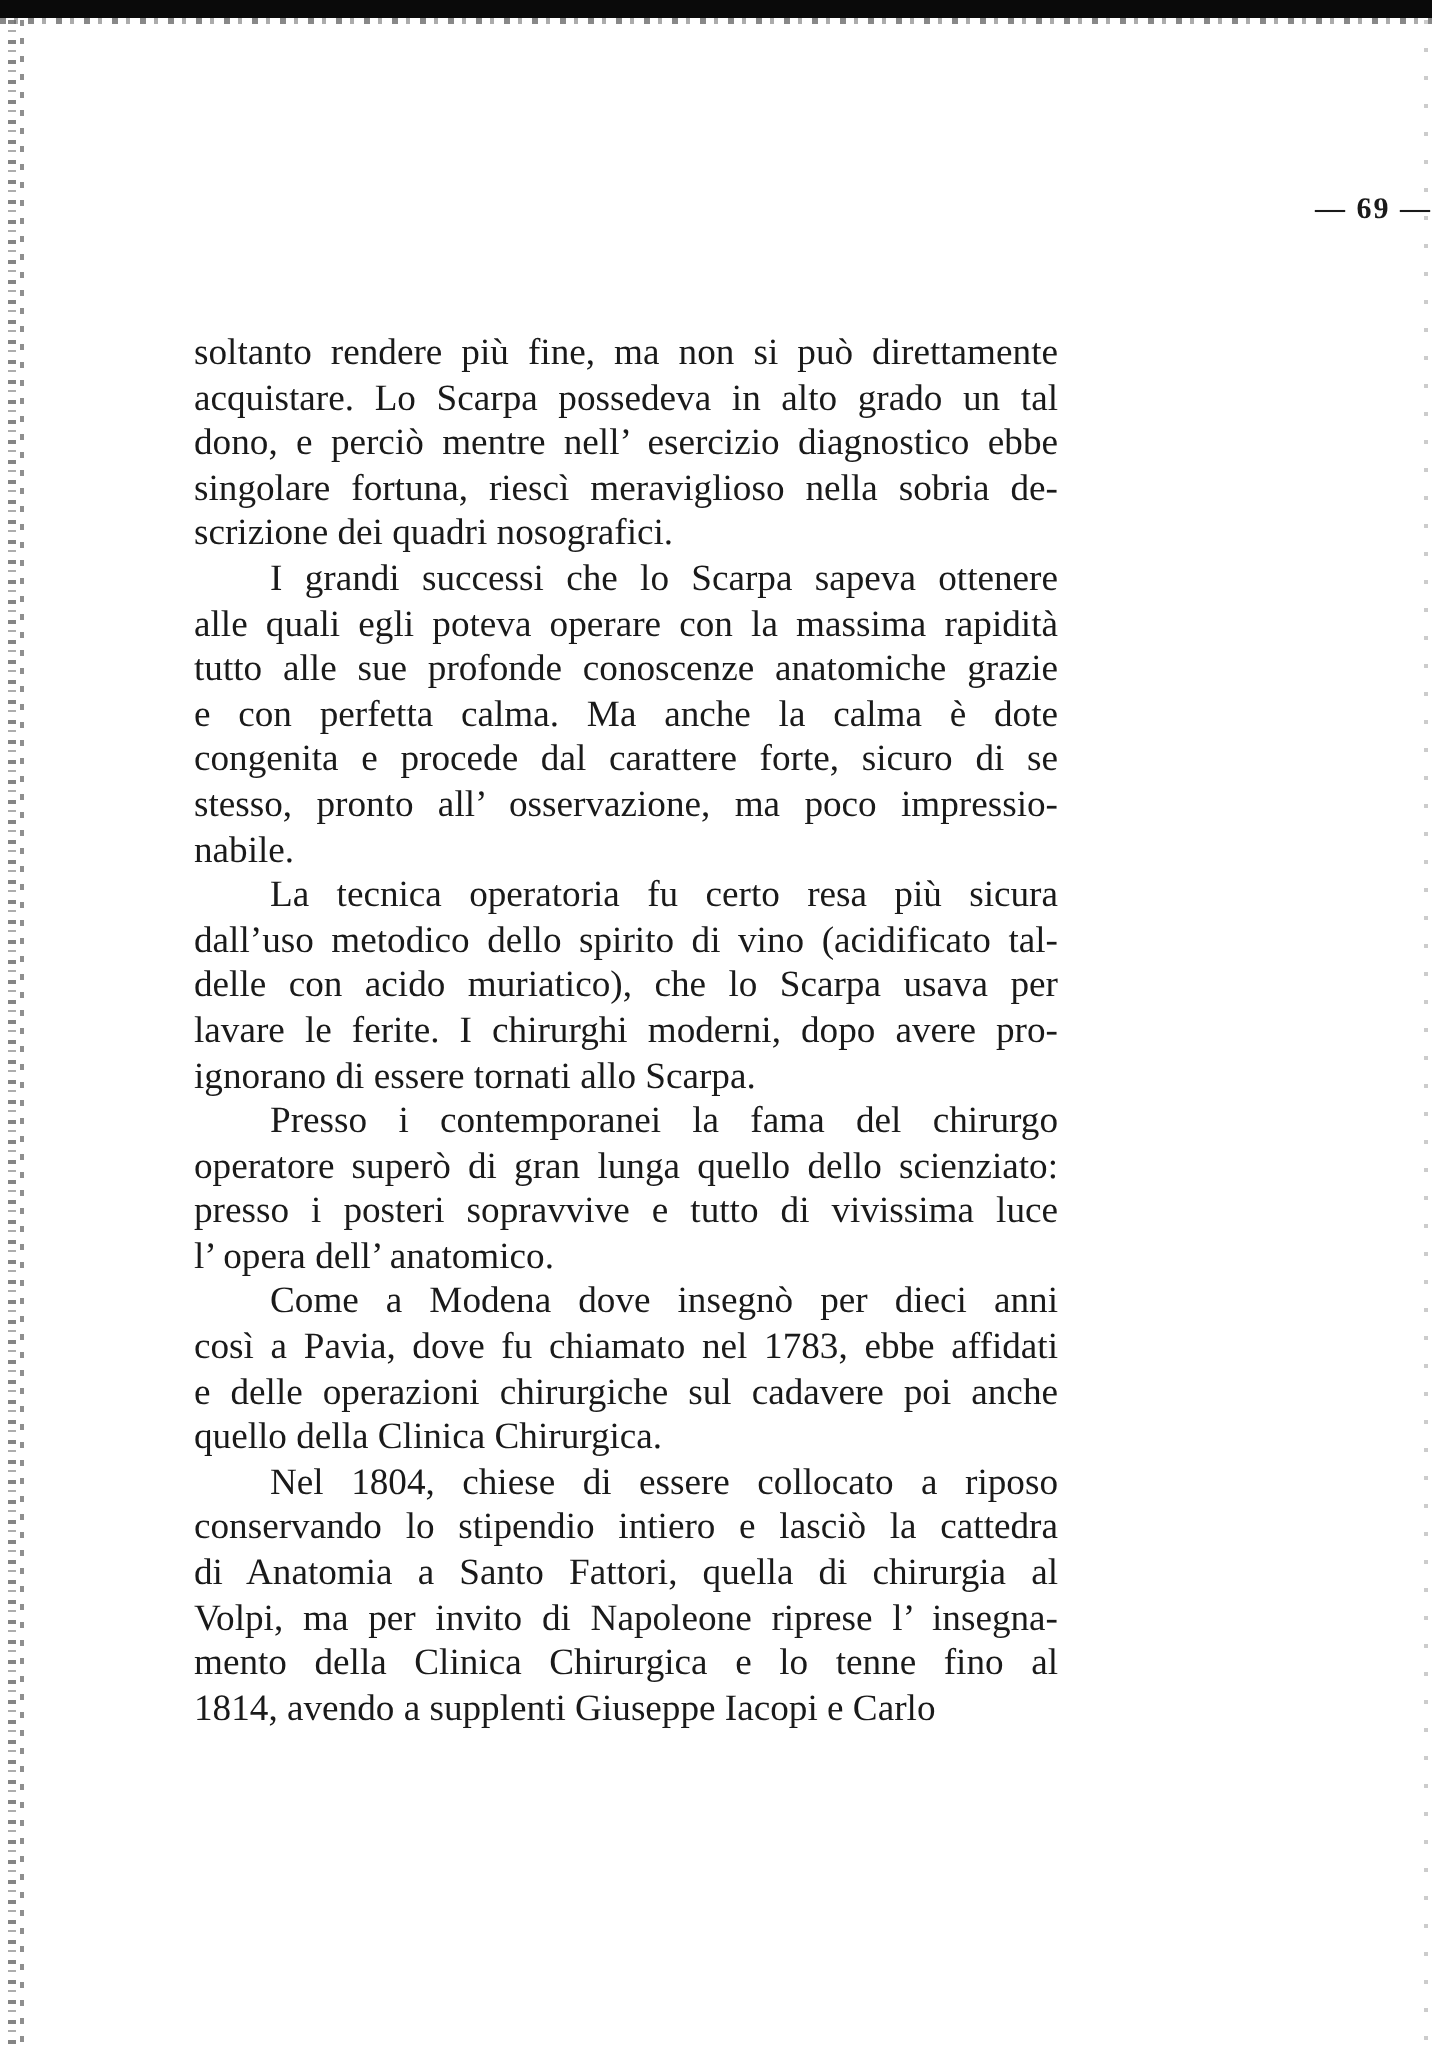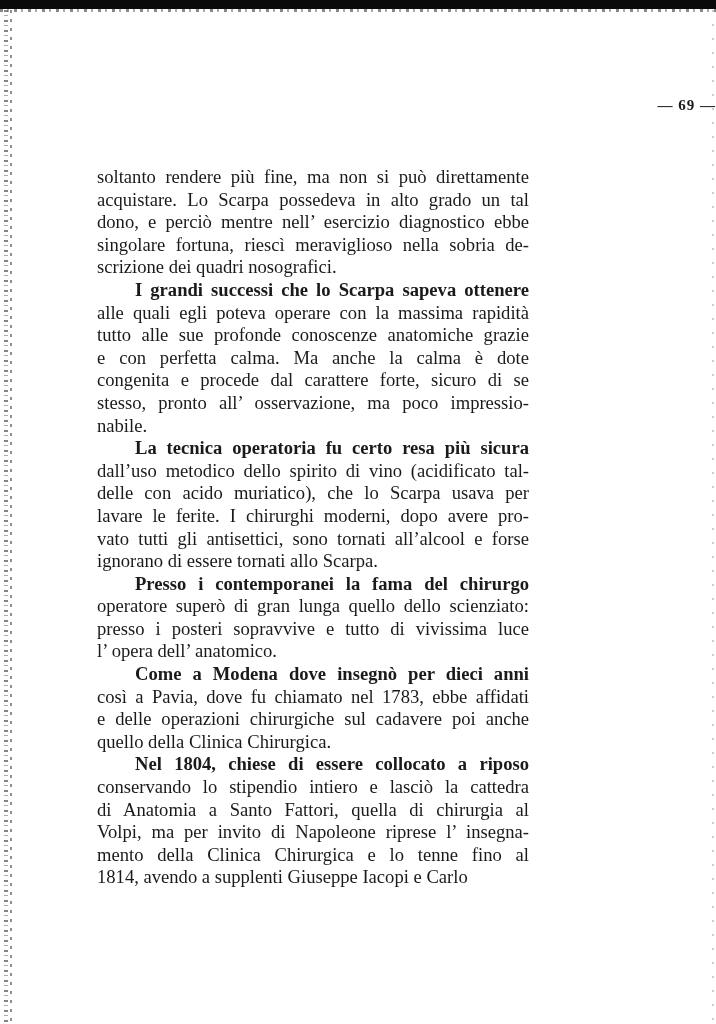--- a/index.html
+++ b/index.html
@@ -40,21 +40,21 @@
     .text-block {
       position: absolute; left: 97px; top: 130px; width: 432px;
       font-size: 18.6px; line-height: 22.6px; margin-top: 36px;
     }
     .line {
       display: block; white-space: nowrap;
       text-align: justify; text-align-last: justify;
       height: 22.6px;
     }
     .line.last { text-align-last: left; }
-    .line.indent { padding-left: 38px; font-weight: bold; }
+    .line.indent { padding-left: 38px; }
   </style>
 </head>
 <body>
 
 <div class="top-border"></div>
 <div class="left-edge"></div>
 <div class="left-edge2"></div>
 <div class="right-edge"></div>
 
 <div class="page-number">— 69 —</div>
@@ -74,21 +74,20 @@
       <span class="line">e con perfetta calma. Ma anche la calma è dote</span>
       <span class="line">congenita e procede dal carattere forte, sicuro di se</span>
       <span class="line">stesso, pronto all’ osservazione, ma poco impressio-</span>
       <span class="line last">nabile.</span>
     </div>
     <div>
       <span class="line indent">La tecnica operatoria fu certo resa più sicura</span>
       <span class="line">dall’uso metodico dello spirito di vino (acidificato tal-</span>
       <span class="line">delle con acido muriatico), che lo Scarpa usava per</span>
       <span class="line">lavare le ferite. I chirurghi moderni, dopo avere pro-</span>
-      <span class="line">vato tutti gli antisettici, sono tornati all’alcool e forse</span>
       <span class="line last">ignorano di essere tornati allo Scarpa.</span>
     </div>
     <div>
       <span class="line indent">Presso i contemporanei la fama del chirurgo</span>
       <span class="line">operatore superò di gran lunga quello dello scienziato:</span>
       <span class="line">presso i posteri sopravvive e tutto di vivissima luce</span>
       <span class="line last">l’ opera dell’ anatomico.</span>
     </div>
     <div>
       <span class="line indent">Come a Modena dove insegnò per dieci anni</span>

